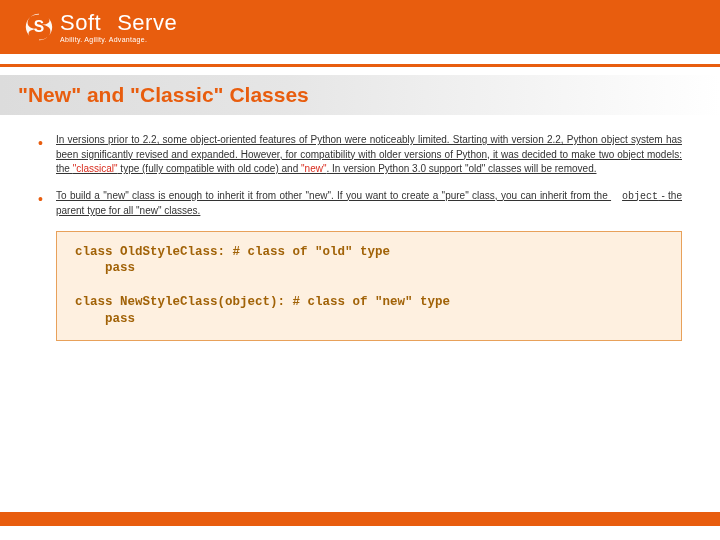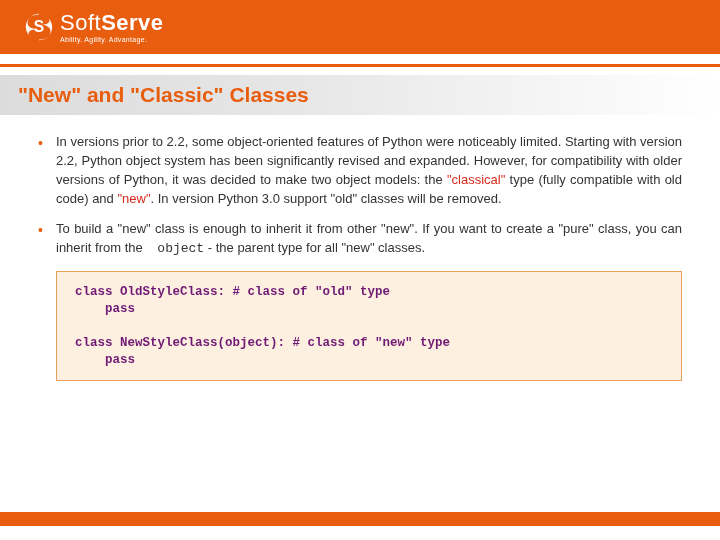--- a/index.html
+++ b/index.html
@@ -32,21 +32,21 @@
     flex-direction: column;
     line-height: 1;
   }
   .logo-text {
     color: #fff;
     font-size: 22px;
     font-weight: 400;
     letter-spacing: 0.5px;
   }
   .logo-text .soft { font-weight: 300; }
-  .logo-text .serve { font-weight: 700; }
+  .logo-text .serve { font-weight: 400; margin-left: 16px; }
   .tagline {
     color: #fff;
     font-size: 7px;
     letter-spacing: 0.3px;
     margin-top: 2px;
   }
   .header-gap {
     background: #fff;
     height: 10px;
   }
@@ -68,43 +68,44 @@
   .content {
     padding: 18px 38px 0 38px;
   }
   ul.bullets {
     list-style: none;
   }
   ul.bullets > li {
     position: relative;
     padding-left: 18px;
     margin-bottom: 12px;
-    font-size: 13px;
+    font-size: 10px;
     color: #333;
     line-height: 1.45;
     text-align: justify;
+    text-decoration: underline;
   }
   ul.bullets > li::before {
     content: "•";
     color: #e85d0e;
     position: absolute;
     left: 0;
     top: 0;
     font-size: 14px;
   }
   .hl { color: #d82a1c; }
   .mono { font-family: "Courier New", monospace; margin-left: 11px; }
   .code-block {
     background: #fef0e0;
     border: 1px solid #e8a15a;
     padding: 12px 18px;
     margin: 6px 0 4px 18px;
     font-family: "Courier New", monospace;
     font-size: 12.5px;
-    color: #701a75;
+    color: #a16207;
     font-weight: bold;
     line-height: 1.35;
     white-space: pre;
   }
   .footer-bar {
     position: absolute;
     bottom: 14px;
     left: 0;
     right: 0;
     height: 14px;

